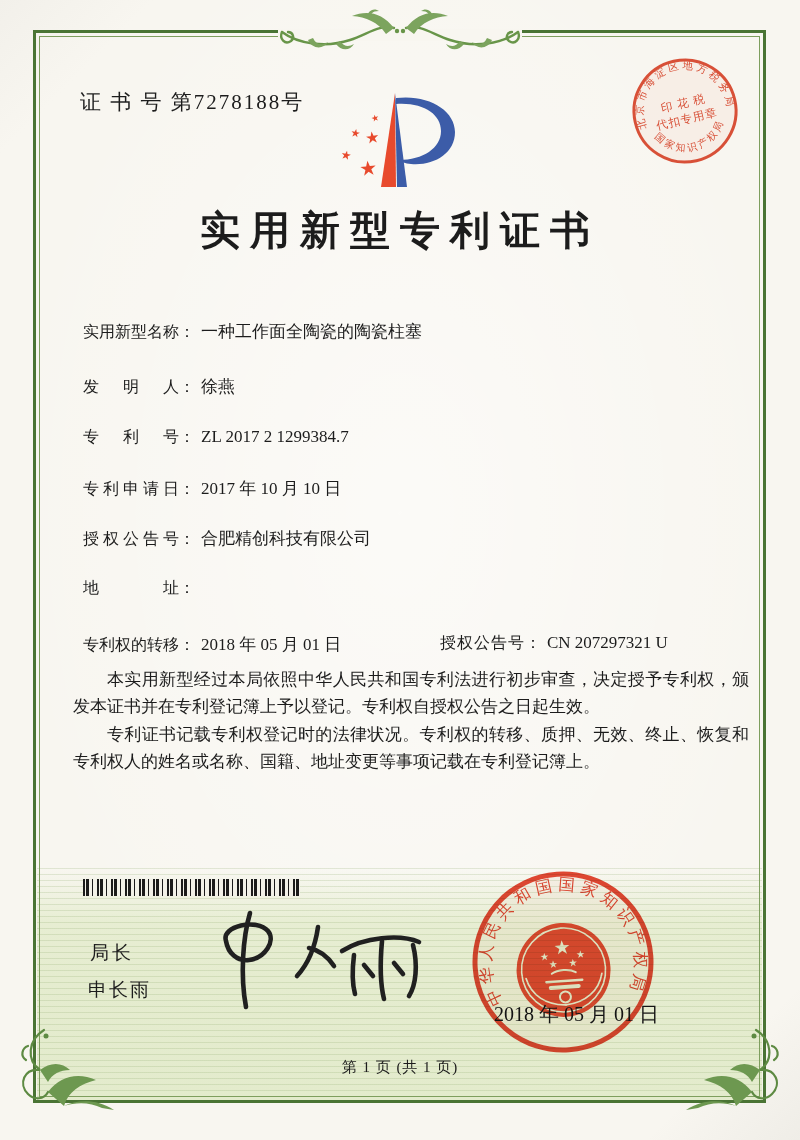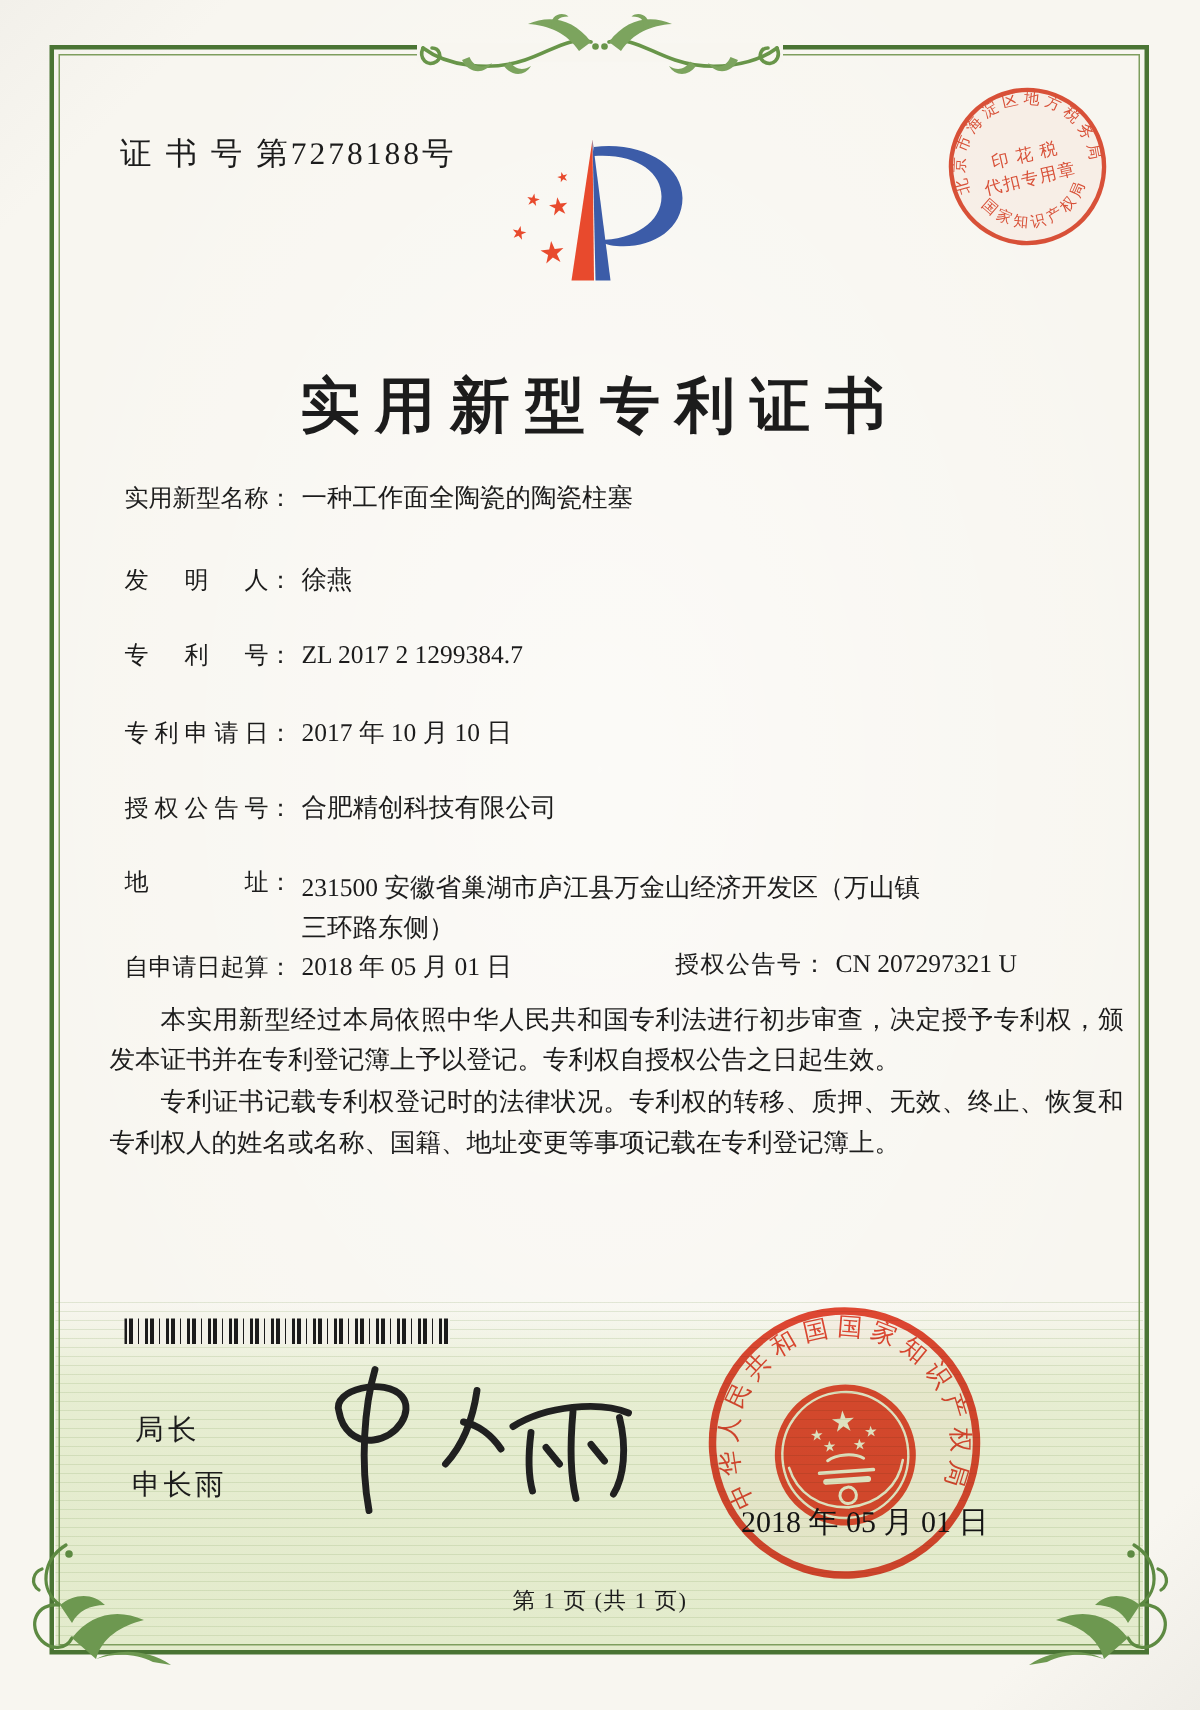--- a/index.html
+++ b/index.html
@@ -22,21 +22,21 @@
   .band{
     left:37px;top:868px;width:725px;height:232px;z-index:1;
     background:
       repeating-linear-gradient(to bottom, rgba(139,168,106,0.22) 0 1px, rgba(0,0,0,0) 1px 6px),
       linear-gradient(to bottom, rgba(229,236,207,0) 0px, rgba(228,236,205,0.85) 55px, #e5eccf 110px, #e3ebcc 100%);
   }
 
   
   .cert-no{left:80px;top:88px;font-size:21px;letter-spacing:2px;white-space:nowrap;z-index:4;}
   .title{left:0;top:203px;width:800px;text-align:center;font-size:40px;font-weight:700;
-         letter-spacing:10px;white-space:nowrap;z-index:4;margin-top:40px;}
+         letter-spacing:10px;white-space:nowrap;z-index:4;}
 
   
   .frow{left:83px;font-size:17px;white-space:nowrap;z-index:4;}
   .flabel{display:inline-block;width:96px;font-size:16px;text-align:justify;text-align-last:justify;}
   .fcolon{font-size:16px;}
   .fval{margin-left:6px;text-align:right;}
   .fval-block{display:inline-block;vertical-align:top;margin-left:6px;line-height:27px;}
 
   
   .body-text{left:73px;top:666px;width:676px;font-size:17px;line-height:27.4px;z-index:4;}
@@ -153,26 +153,26 @@
 <div class="abs frow" style="top:427px">
   <span class="flabel">专利号</span><span class="fcolon">：</span><span class="fval">ZL 2017 2 1299384.7</span>
 </div>
 <div class="abs frow" style="top:477px">
   <span class="flabel">专利申请日</span><span class="fcolon">：</span><span class="fval">2017 年 10 月 10 日</span>
 </div>
 <div class="abs frow" style="top:527px">
   <span class="flabel">授权公告号</span><span class="fcolon">：</span><span class="fval">合肥精创科技有限公司</span>
 </div>
 <div class="abs frow" style="top:578px">
-  <span class="flabel">地址</span><span class="fcolon">：</span><span class="fval-block"><div>231500 安徽省巢湖市庐江县万金山经济开发区（万山镇</div><div>三环路东侧）</div></span>
+  <span class="flabel">地址</span><span class="fcolon">：</span>
 </div>
 <div class="abs frow" style="top:633px">
-  <span class="flabel">自申请日起算</span><span class="fcolon">：</span><span class="fval">2018 年 05 月 01 日</span>
-</div>
-<div class="abs frow" style="top:633px;left:450px">
+  <span class="flabel">专利权的转移</span><span class="fcolon">：</span><span class="fval">2018 年 05 月 01 日</span>
+</div>
+<div class="abs frow" style="top:633px;left:440px">
   <span style="font-size:16px;letter-spacing:1px">授权公告号</span><span class="fcolon">：</span><span class="fval">CN 207297321 U</span>
 </div>
 
 <div class="abs body-text">
   <p>本实用新型经过本局依照中华人民共和国专利法进行初步审查，决定授予专利权，颁发本证书并在专利登记簿上予以登记。专利权自授权公告之日起生效。</p>
   <p>专利证书记载专利权登记时的法律状况。专利权的转移、质押、无效、终止、恢复和专利权人的姓名或名称、国籍、地址变更等事项记载在专利登记簿上。</p>
 </div>
 
 <div class="abs barcode"></div>
 

